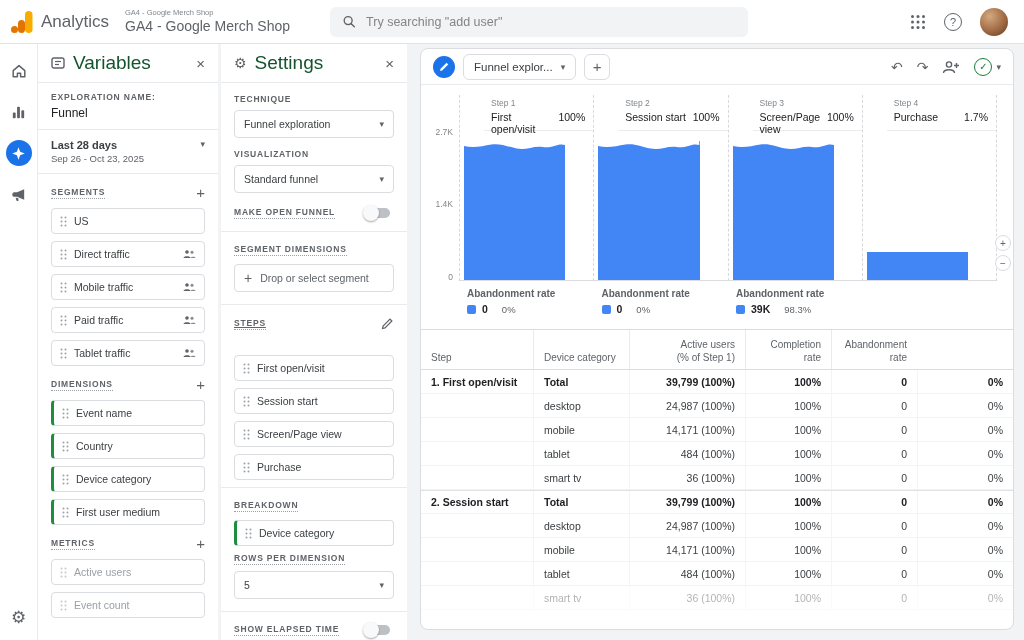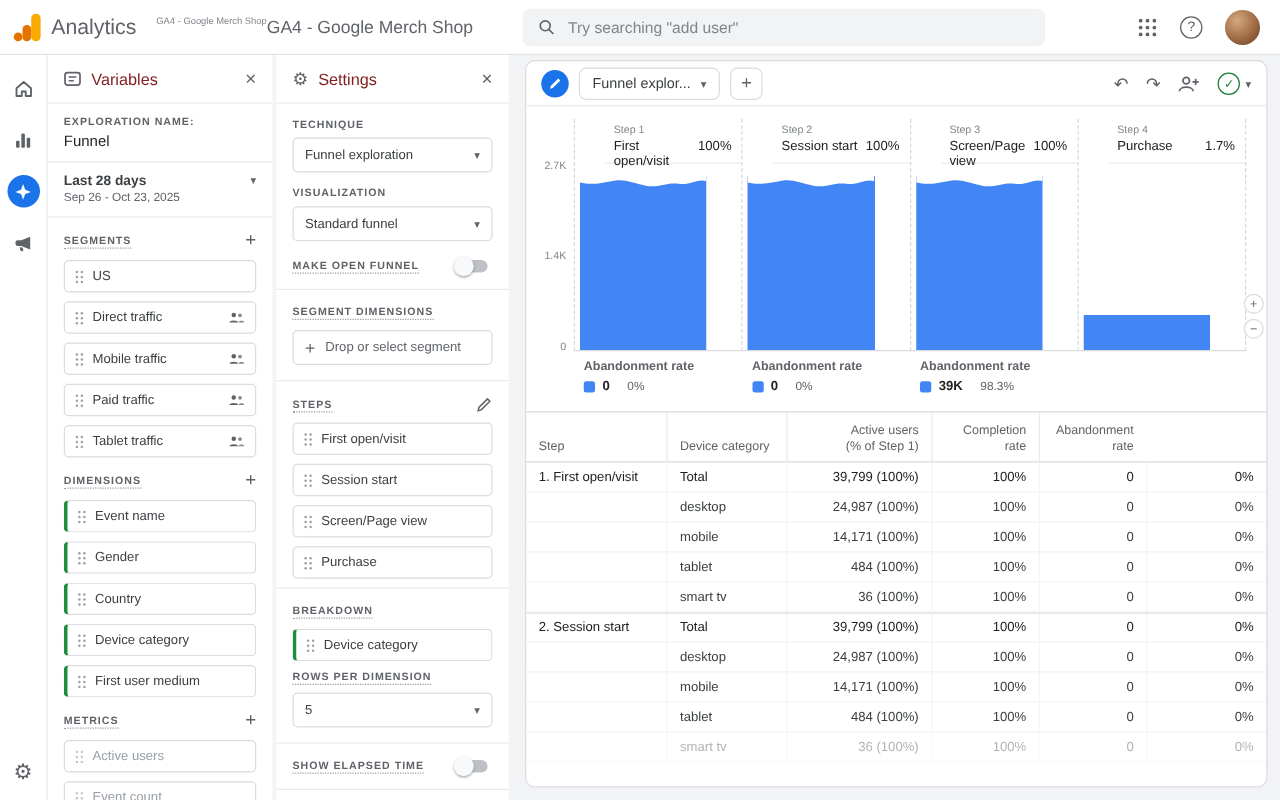--- a/index.html
+++ b/index.html
@@ -5,21 +5,21 @@
   * { margin:0; padding:0; box-sizing:border-box; }
   html,body { width:1024px; height:640px; overflow:hidden; background:#f1f3f4;
     font-family:"Liberation Sans", sans-serif; color:#3c4043; }
   button { font-family:inherit; border:none; background:none; padding:0; color:inherit; }
 
   
   .header { height:44px; background:#fff; display:flex; align-items:center;
     padding:0 16px 0 10px; border-bottom:1px solid #e0e3e7; position:relative; z-index:2; }
   .logo-wrap { display:flex; align-items:center; gap:7px; }
   .app-name { font-size:17px; color:#5f6368; }
-  .account { display:flex; flex-direction:row; line-height:1.15; margin-left:16px; }
+  .account { display:flex; flex-direction:column; line-height:1.15; margin-left:16px; }
   .account-small { font-size:7.5px; color:#80868b; }
   .account-name { font-size:14px; color:#5f6368; }
   .search { margin-left:40px; width:418px; height:30px; background:#f1f3f4;
     border-radius:6px; display:flex; align-items:center; gap:10px; padding:0 12px; }
   .search input { border:none; outline:none; background:transparent; font-size:12.5px;
     width:100%; font-family:inherit; color:#3c4043; }
   .search input::placeholder { color:#80868b; }
   .header-right { margin-left:auto; display:flex; align-items:center; gap:18px; }
   .help { width:18px; height:18px; border:1.5px solid #5f6368; border-radius:50%;
     color:#5f6368; font-size:11px; display:flex; align-items:center; justify-content:center; }
@@ -32,21 +32,21 @@
     flex-direction:column; align-items:center; padding-top:14px; gap:15px; position:relative; flex:none; }
   .rail-btn { width:26px; height:26px; display:flex; align-items:center; justify-content:center; border-radius:50%; }
   .rail-btn.active { background:#1a73e8; }
   .rail-gear { position:absolute; bottom:12px; font-size:17px; color:#5f6368; }
 
   
   .panel { background:#fff; overflow:hidden; display:flex; flex-direction:column; flex:none; }
   .panel.variables { width:180px; margin-right:3px; }
   .panel.settings { width:186px; }
   .panel-head { display:flex; align-items:center; gap:8px; height:38px; padding:0 13px; flex:none; }
-  .panel-title { font-size:13px; color:#7f1d1d; }
+  .panel-title { font-size:19px; color:#14532d; }
   .close-x { margin-left:auto; font-size:15px; color:#5f6368; cursor:pointer; line-height:1; }
   .gear-glyph { font-size:14px; color:#5f6368; }
   .hr { height:1px; background:#e8eaed; flex:none; }
   .panel-scroll { padding:0 13px; overflow:hidden; flex:1; }
   .sec-label { font-size:8.5px; font-weight:700; letter-spacing:.8px; color:#5f6368;
     display:flex; align-items:center; }
   .tip { border-bottom:1px dotted #9aa0a6; padding-bottom:1px; }
   .plus { margin-left:auto; font-size:15px; color:#5f6368; line-height:1; cursor:pointer; }
   .explo { padding:9px 0 9px; }
   .explo-name { font-size:12px; color:#202124; margin-top:4px; }
@@ -126,21 +126,21 @@
   .trow { display:grid; grid-template-columns:112px 96px 1fr 86px 86px 96px;
     height:24px; border-bottom:1px solid #f1f3f4; }
   .trow > div { height:100%; display:flex; align-items:center; padding:0 10px; color:#3c4043; }
   .trow > div + div { border-left:1px solid #f3f4f6; }
   .trow > div.num { justify-content:flex-end; }
   .thead { height:40px; border-bottom:1px solid #dadce0; }
   .thead > div { flex-direction:column; justify-content:flex-end; align-items:flex-end;
     padding-bottom:5px; font-size:10px; color:#5f6368; line-height:1.25; }
   .thead > div + div { border-left-color:#e8eaed; }
   .thead > div.left { align-items:flex-start; }
-  .trow.bold > div { font-weight:400; color:#202124; }
+  .trow.bold > div { font-weight:700; color:#202124; }
   .trow.group-start { border-top:1px solid #dfe1e5; }
   .trow.faded { opacity:.4; }
 </style>
 </head>
 <body>
 
 <div class="header">
   <div class="logo-wrap">
     <svg width="24" height="24" viewBox="0 0 24 24">
       <rect x="15" y="1" width="7.5" height="22" rx="3.75" fill="#f9ab00"></rect>
@@ -369,33 +369,20 @@
                 <circle cx="5.5" cy="1.5" r="1"></circle>
                 <circle cx="1.5" cy="5.5" r="1"></circle>
                 <circle cx="5.5" cy="5.5" r="1"></circle>
                 <circle cx="1.5" cy="9.5" r="1"></circle>
                 <circle cx="5.5" cy="9.5" r="1"></circle>
               </g>
             </svg>
             <span>Event name</span>
           </div>
 
-          <div class="chip green">
-            <svg width="7" height="11" viewBox="0 0 7 11">
-              <g fill="#9aa0a6">
-                <circle cx="1.5" cy="1.5" r="1"></circle>
-                <circle cx="5.5" cy="1.5" r="1"></circle>
-                <circle cx="1.5" cy="5.5" r="1"></circle>
-                <circle cx="5.5" cy="5.5" r="1"></circle>
-                <circle cx="1.5" cy="9.5" r="1"></circle>
-                <circle cx="5.5" cy="9.5" r="1"></circle>
-              </g>
-            </svg>
-            <span>Gender</span>
-          </div>
 
           <div class="chip green">
             <svg width="7" height="11" viewBox="0 0 7 11">
               <g fill="#9aa0a6">
                 <circle cx="1.5" cy="1.5" r="1"></circle>
                 <circle cx="5.5" cy="1.5" r="1"></circle>
                 <circle cx="1.5" cy="5.5" r="1"></circle>
                 <circle cx="5.5" cy="5.5" r="1"></circle>
                 <circle cx="1.5" cy="9.5" r="1"></circle>
                 <circle cx="5.5" cy="9.5" r="1"></circle>
@@ -501,21 +488,21 @@
         <div class="sec-label">
             <span class="tip">SEGMENT DIMENSIONS</span>
           </div>
         <div class="drop-box">
           <span class="plus">+</span>
           <span>Drop or select segment</span>
         </div>
       </div>
       <div class="hr insec"></div>
       <div>
-        <div class="sec-label" style="margin-bottom:8px;">
+        <div class="sec-label" style="margin-bottom:25px;text-decoration:underline;">
           <span class="tip">STEPS</span>
           <svg class="plus" width="13" height="13" viewBox="0 0 13 13">
               <path d="M1.5 11.5l.6-2.5 6.9-6.9 1.9 1.9-6.9 6.9z" fill="none" stroke="#5f6368" stroke-width="1.2"></path>
             </svg>
         </div>
 
           <div class="chip">
             <svg width="7" height="11" viewBox="0 0 7 11">
               <g fill="#9aa0a6">
                 <circle cx="1.5" cy="1.5" r="1"></circle>

